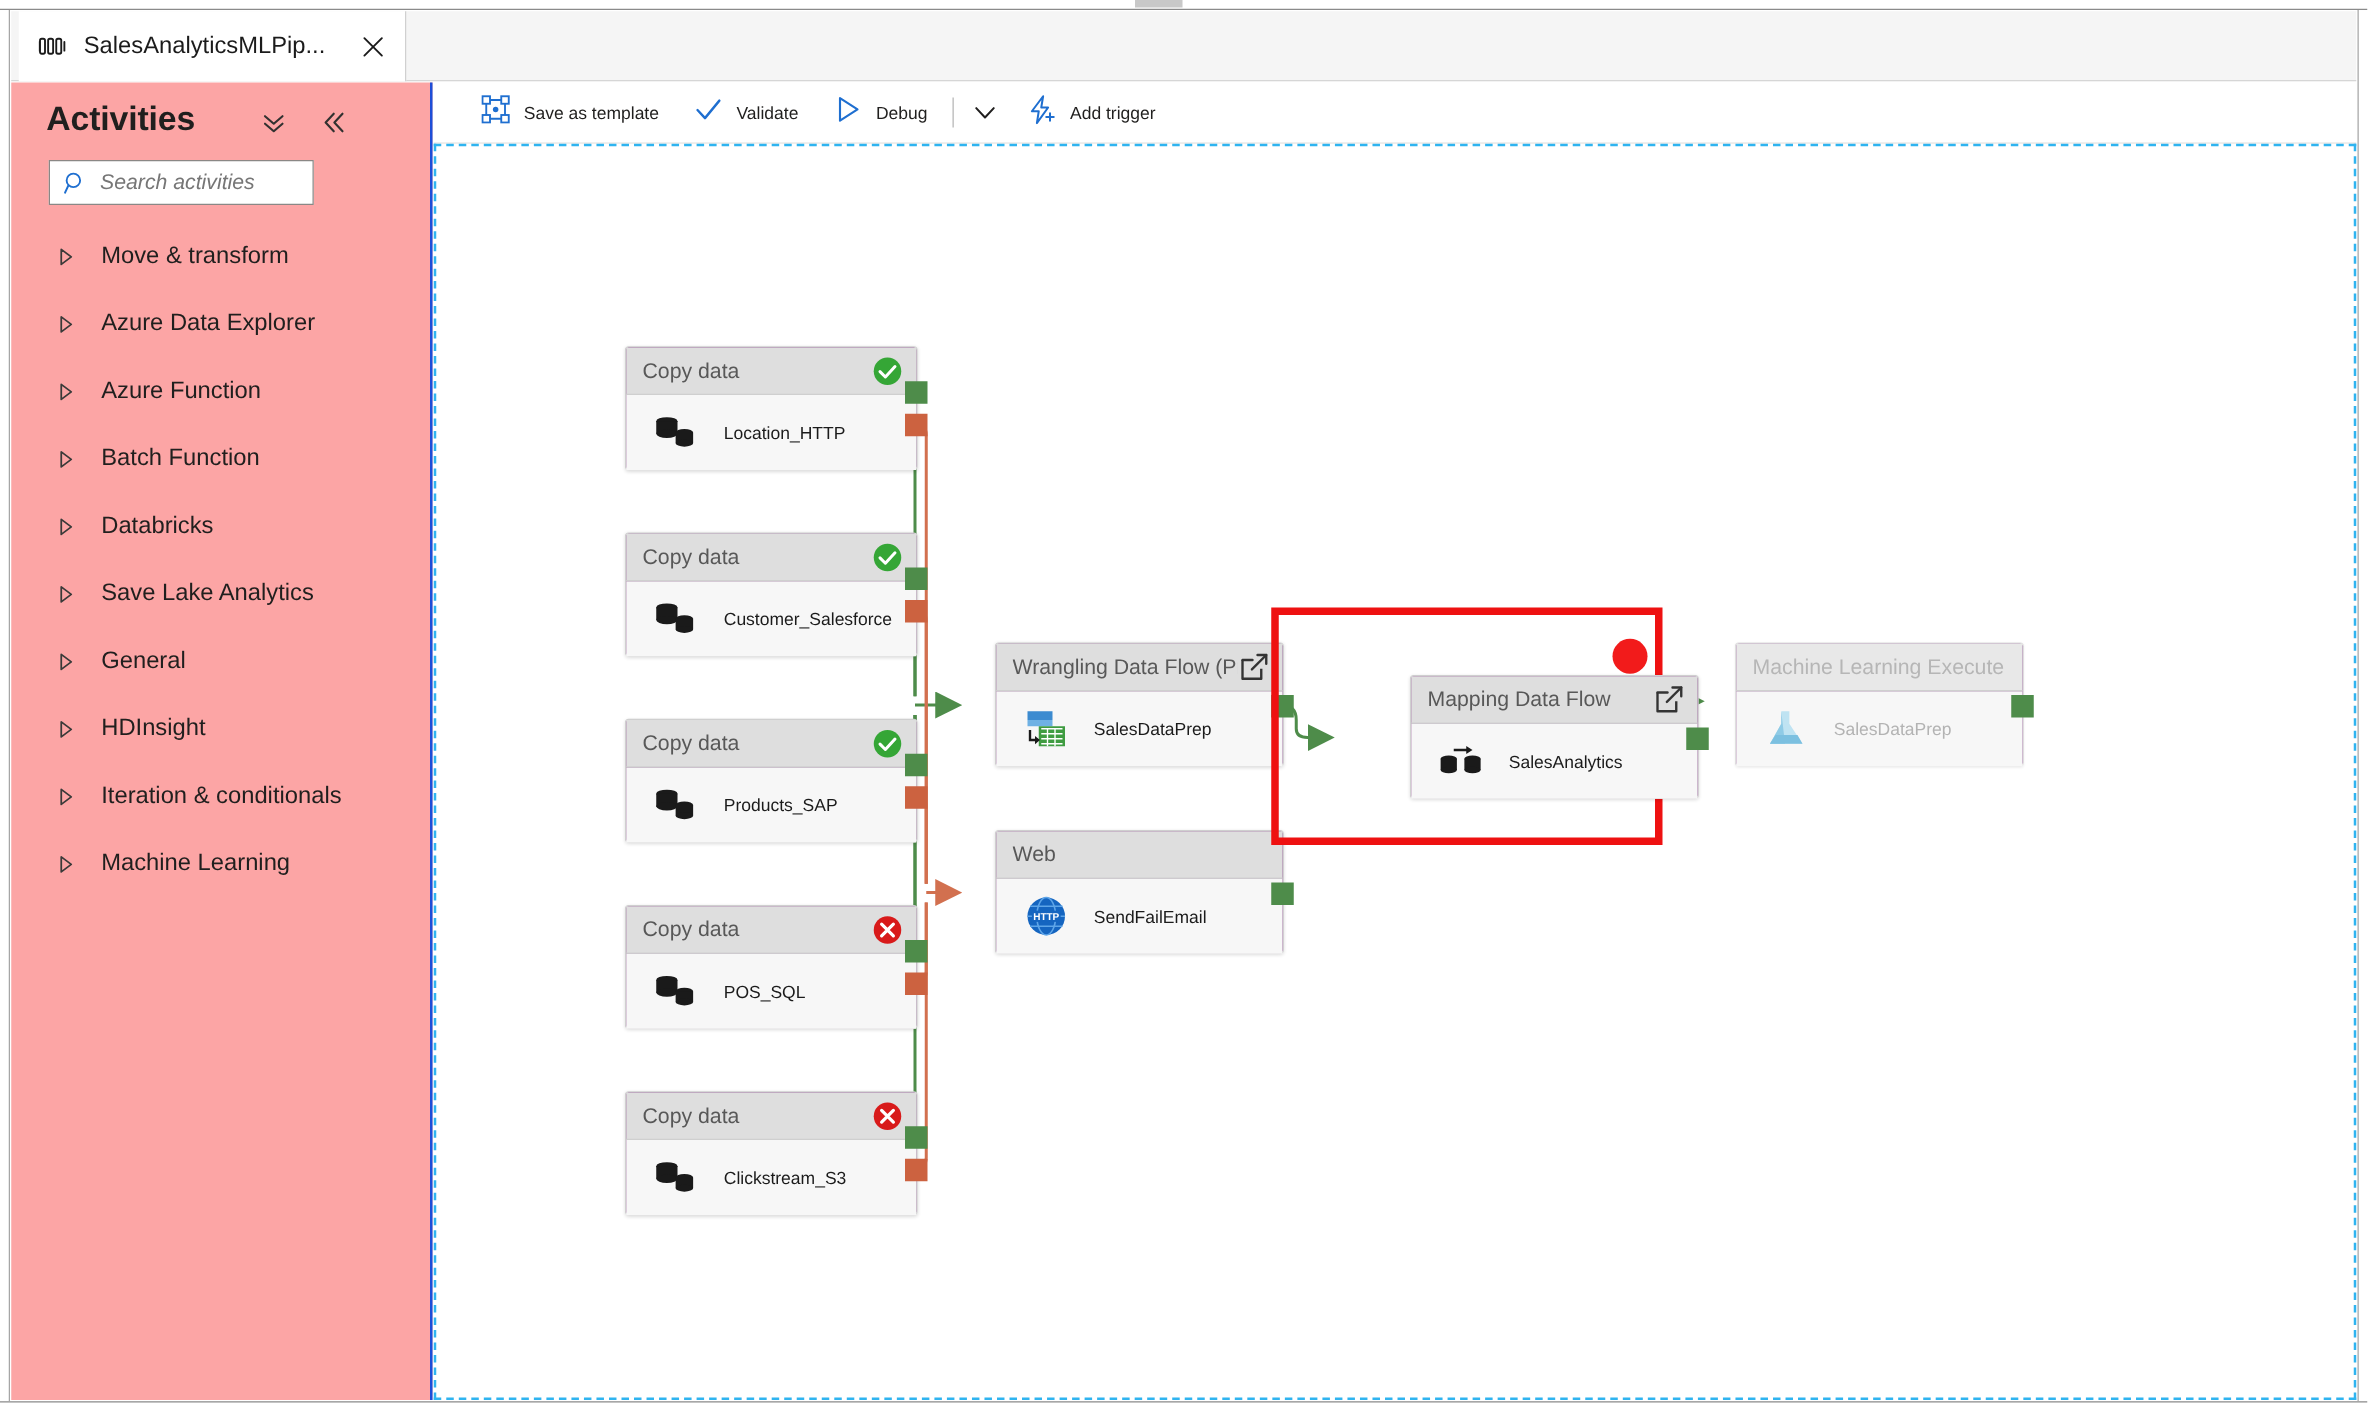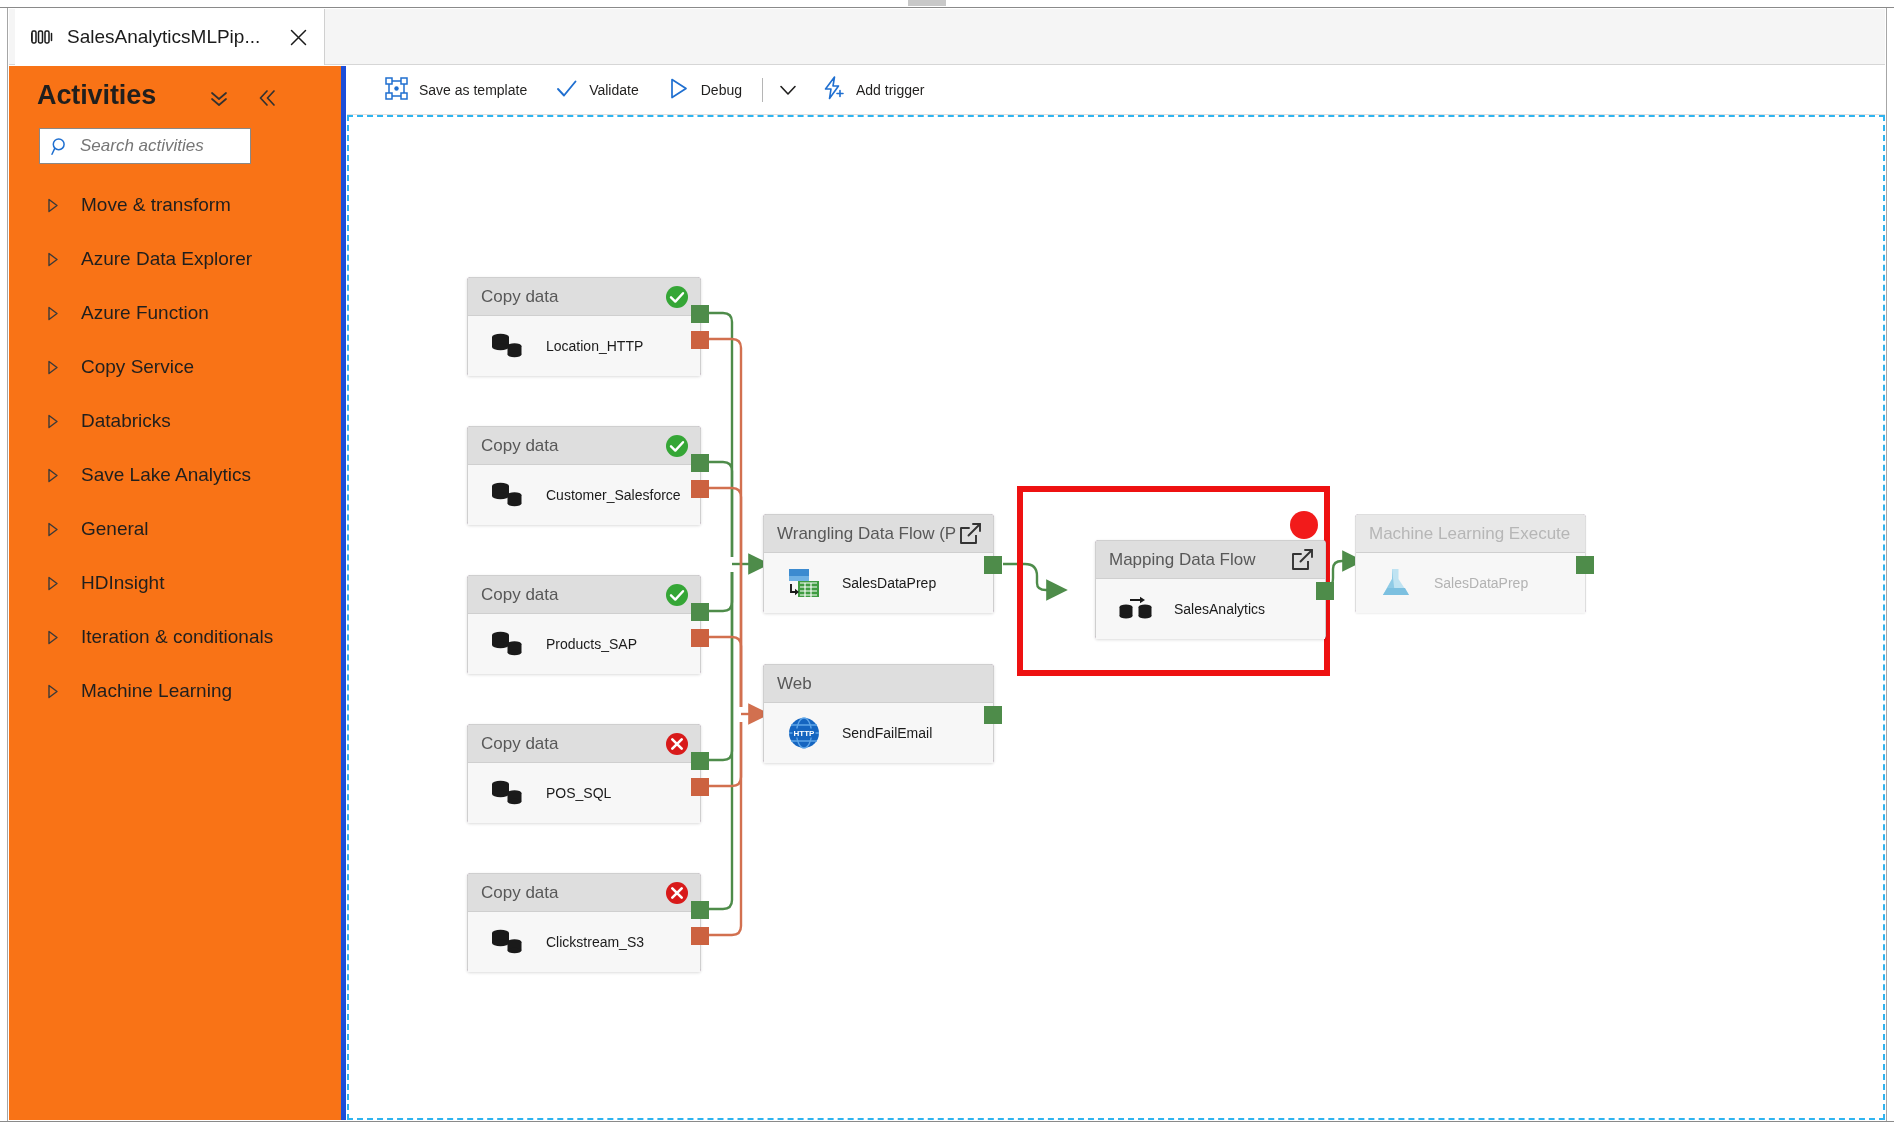--- a/index.html
+++ b/index.html
@@ -82,22 +82,22 @@
     display: flex; align-items: center; justify-content: center;
     flex: 0 0 auto;
     margin-left: 6px;
     cursor: pointer;
   }
 
   
   #activities-panel {
     position: absolute; left: 9px; top: 66px;
     width: 337px; height: 1054px;
-    background: #f97316;
-    border-right: 5px solid #1d4ed8;
+    background: #fca5a5;
+    border-right: 2px solid #1d4ed8;
   }
   #activities-header {
     position: absolute; left: 0; top: 0;
     width: 337px; height: 58px;
     display: flex; align-items: center;
   }
   #activities-title {
     font-size: 27px;
     font-weight: 600;
     color: #201f1e;
@@ -206,20 +206,21 @@
   }
 
   
   .node {
     position: absolute;
     background: #701a75;
     border: 1px solid #cfcfcf;
     border-radius: 3px;
     box-shadow: 0 1px 3px rgba(0,0,0,0.14);
     overflow: visible;
+    margin-left: 33px;
   }
   .node-header {
     height: 38px;
     background: #dedede;
     border-bottom: 1px solid #cfcfcf;
     display: flex; align-items: center;
     padding: 0 10px 0 13px;
     position: relative;
   }
   .node-type {
@@ -376,21 +377,21 @@
             </svg>
         </span>
         <span class="group-label">Azure Function</span>
       </div>
       <div class="activity-group">
         <span class="group-chevron">
           <svg width="12" height="15" viewBox="0 0 12 15">
               <path d="M2 1.5 L10 7.5 L2 13.5 Z" fill="none" stroke="#3b3a39" stroke-width="1.4" stroke-linejoin="round"></path>
             </svg>
         </span>
-        <span class="group-label">Copy Service</span>
+        <span class="group-label">Batch Function</span>
       </div>
       <div class="activity-group">
         <span class="group-chevron">
           <svg width="12" height="15" viewBox="0 0 12 15">
               <path d="M2 1.5 L10 7.5 L2 13.5 Z" fill="none" stroke="#3b3a39" stroke-width="1.4" stroke-linejoin="round"></path>
             </svg>
         </span>
         <span class="group-label">Databricks</span>
       </div>
       <div class="activity-group">

